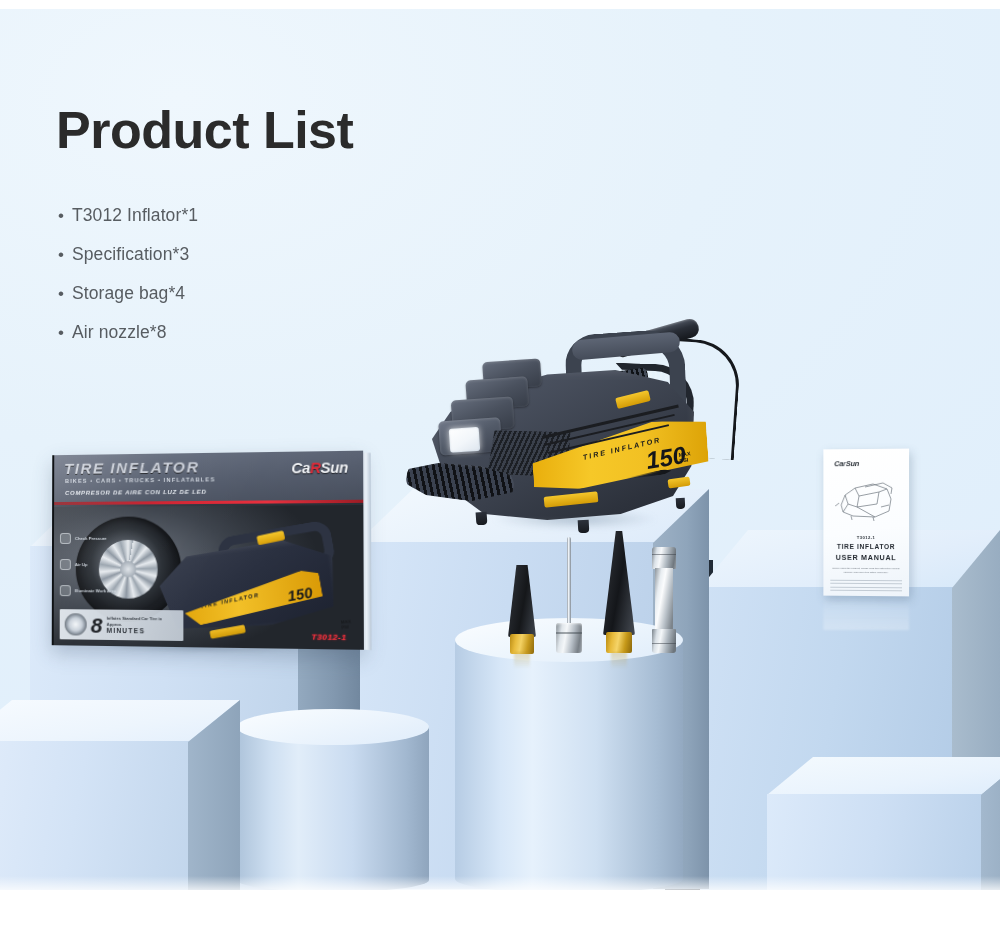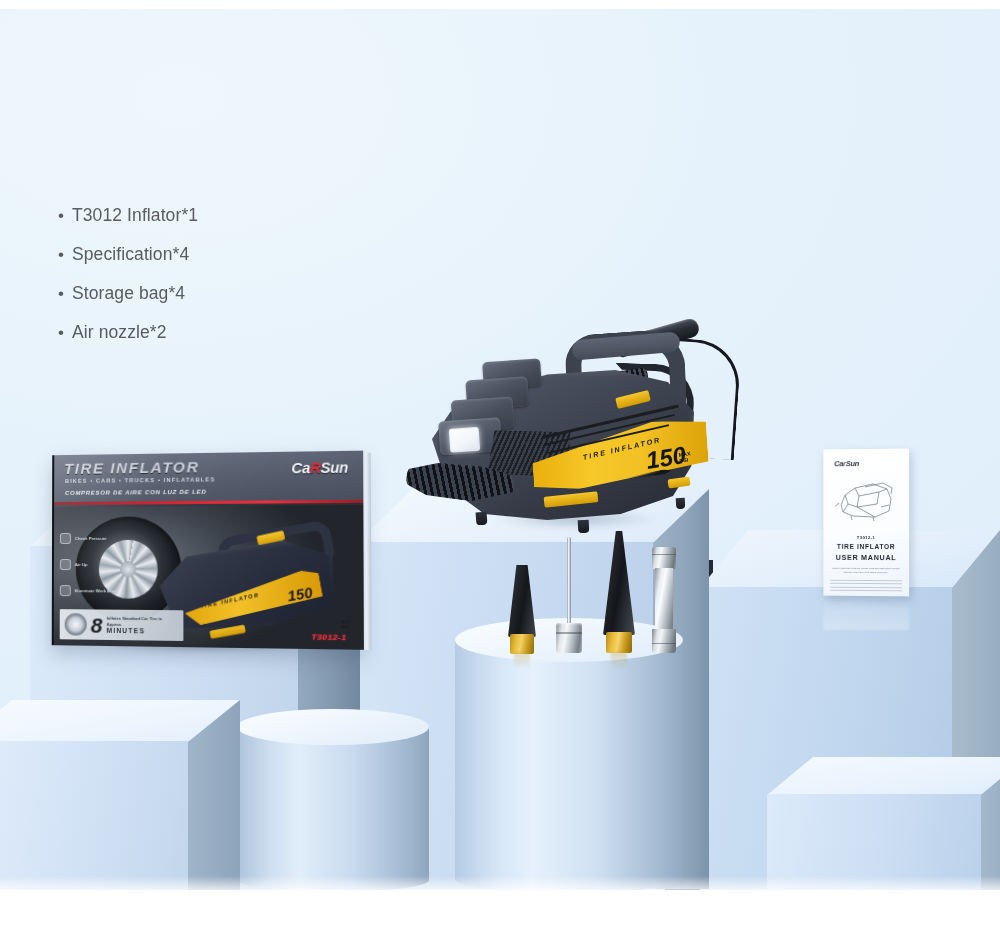--- a/index.html
+++ b/index.html
@@ -864,34 +864,35 @@
     <div class="cub-front"></div>
     <div class="cub-side"></div>
   </div>
 
   <div class="pod" id="p8">
     <div class="cub-top"></div>
     <div class="cub-front"></div>
     <div class="cub-side"></div>
   </div>
 
+  <div class="title">Product List</div>
   <div class="bullets">
     <div class="bullet">
       <span class="dot">•</span>
       <span>T3012 Inflator*1</span>
     </div>
     <div class="bullet">
       <span class="dot">•</span>
-      <span>Specification*4</span>
+      <span>Specification*3</span>
     </div>
     <div class="bullet">
       <span class="dot">•</span>
       <span>Storage bag*4</span>
     </div>
     <div class="bullet">
       <span class="dot">•</span>
-      <span>Air nozzle*2</span>
+      <span>Air nozzle*8</span>
     </div>
   </div>
 
   <div class="bg-bottom-fade"></div>
   <div class="bg-bottom-white"></div>
 </div>
 
 </body></html>

